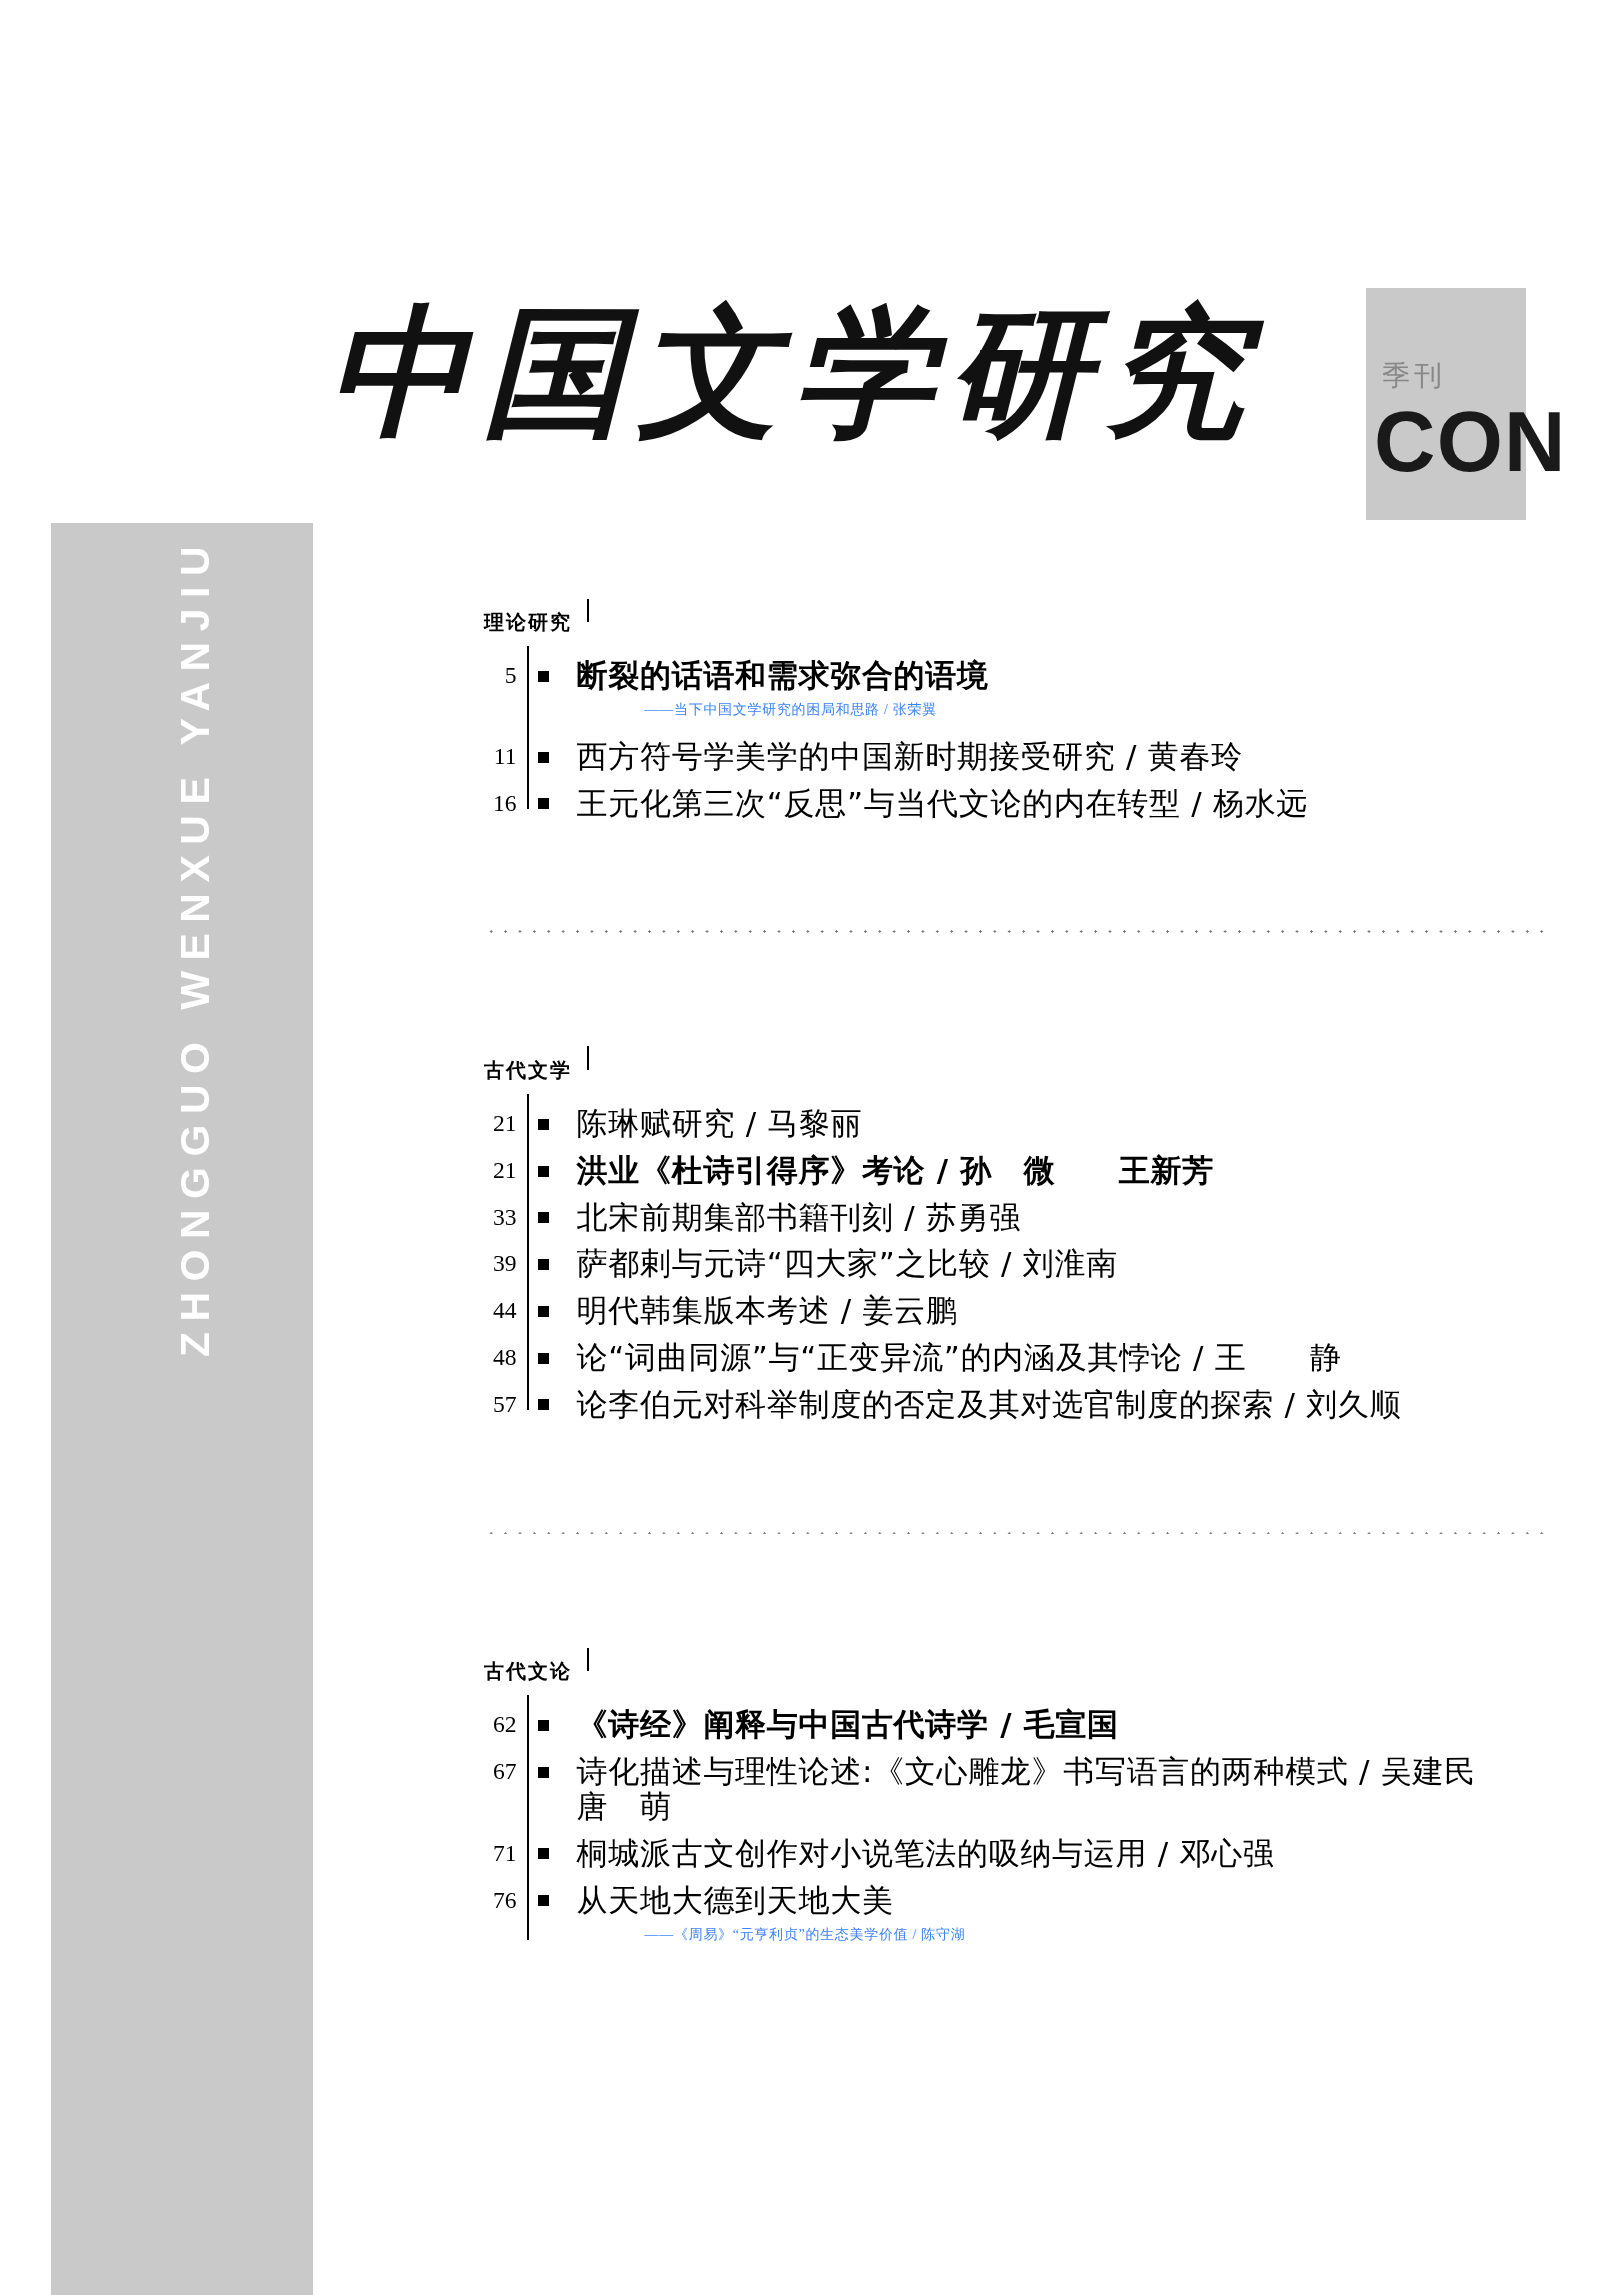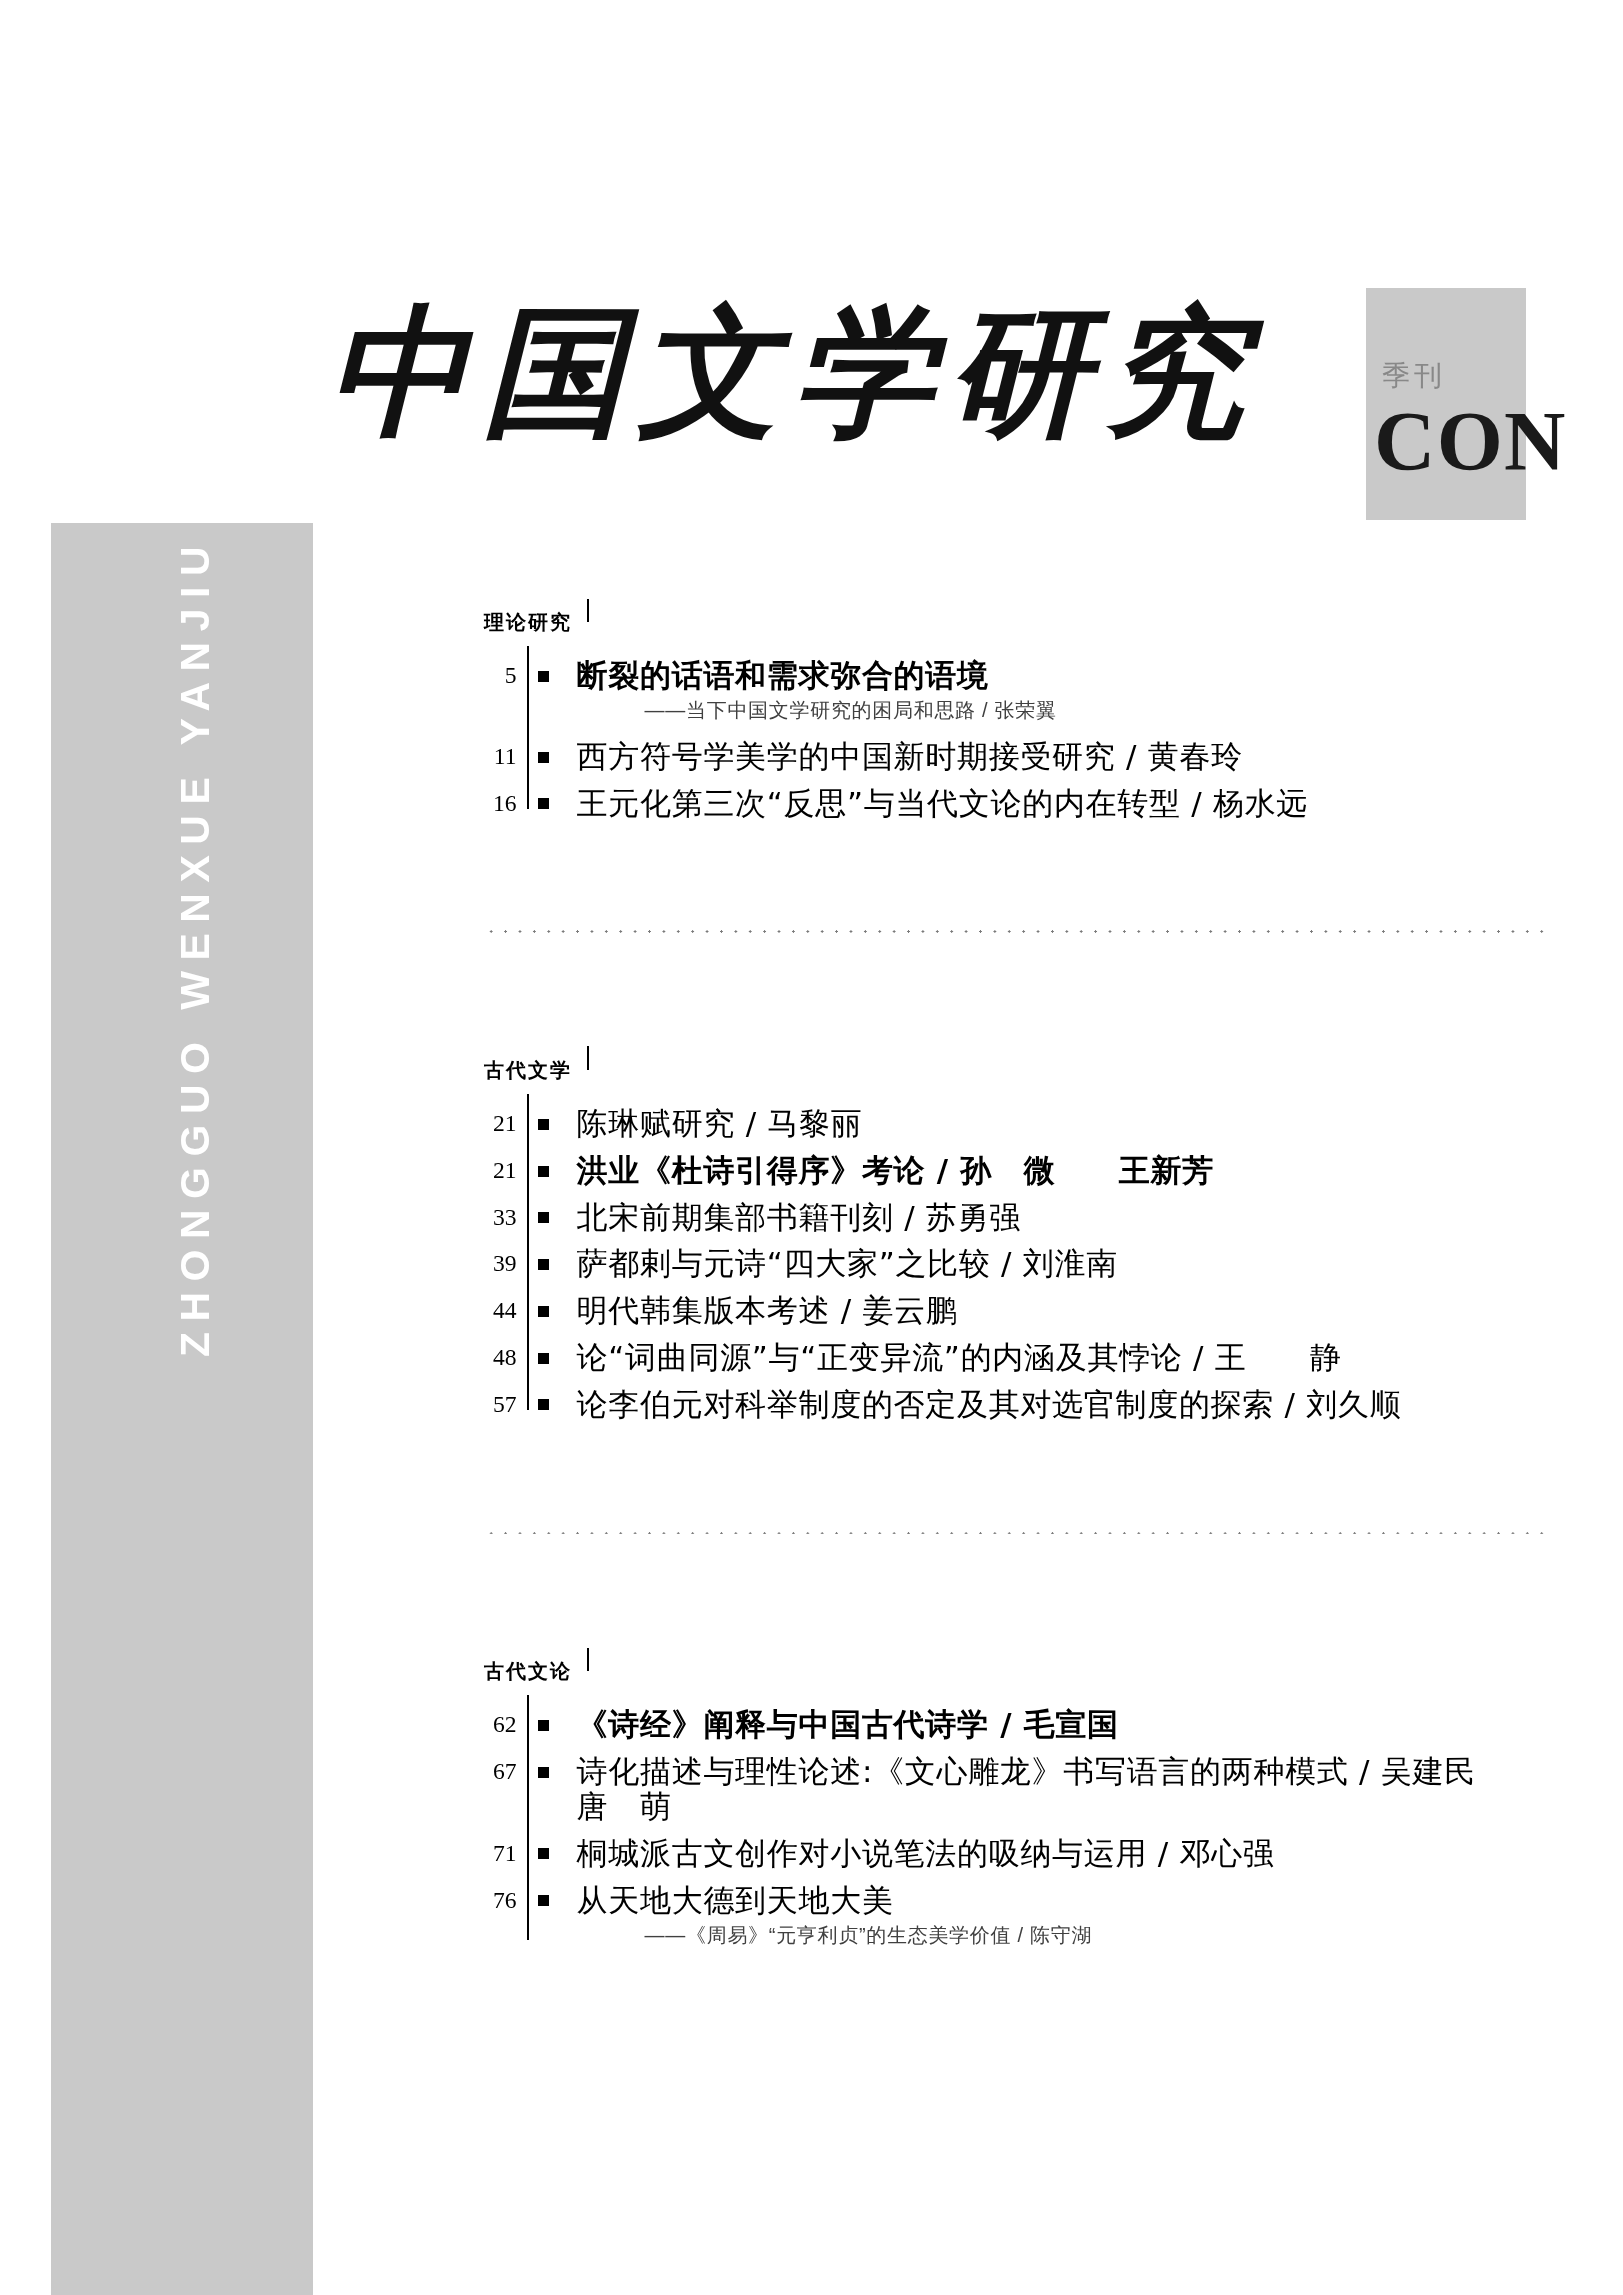--- a/index.html
+++ b/index.html
@@ -88,21 +88,21 @@
     font-family: "DejaVu Serif", serif;
     font-size: 28px;
     letter-spacing: 3.9px;
     color: #888888;
     white-space: nowrap;
   }
   .masthead-con {
     position: absolute;
     left: 1047px;
     top: 98px;
-    font-family: Liberation Serif, serif;
+    font-family: Liberation Sans, sans-serif;
     font-weight: bold;
     font-size: 85px;
     letter-spacing: 1.3px;
     color: #1a1a1a;
     white-space: nowrap;
     line-height: 1;
   }
 
   
   .toc {
@@ -191,24 +191,24 @@
     font-family: "DejaVu Sans", sans-serif;
     font-size: 31px;
     line-height: 35px;
     color: #000000;
     letter-spacing: 0.7px;
   }
   .entry-title.bold {
     font-weight: bold;
   }
   .entry-sub {
-    font-family: Liberation Sans, sans-serif;
-    font-size: 20px;
+    font-family: Liberation Serif, serif;
+    font-size: 14px;
     line-height: 34px;
-    color: #404040;
+    color: #3b82f6;
     padding-left: 68px;
     letter-spacing: 0.7px;
   }
 
   .dotted-rule {
     margin: 0;
     height: 2.6px;
     background-image: radial-gradient(circle, #7a7a7a 1px, rgba(0,0,0,0) 1.2px);
     background-size: 14.4px 2.6px;
     background-repeat: repeat-x;

